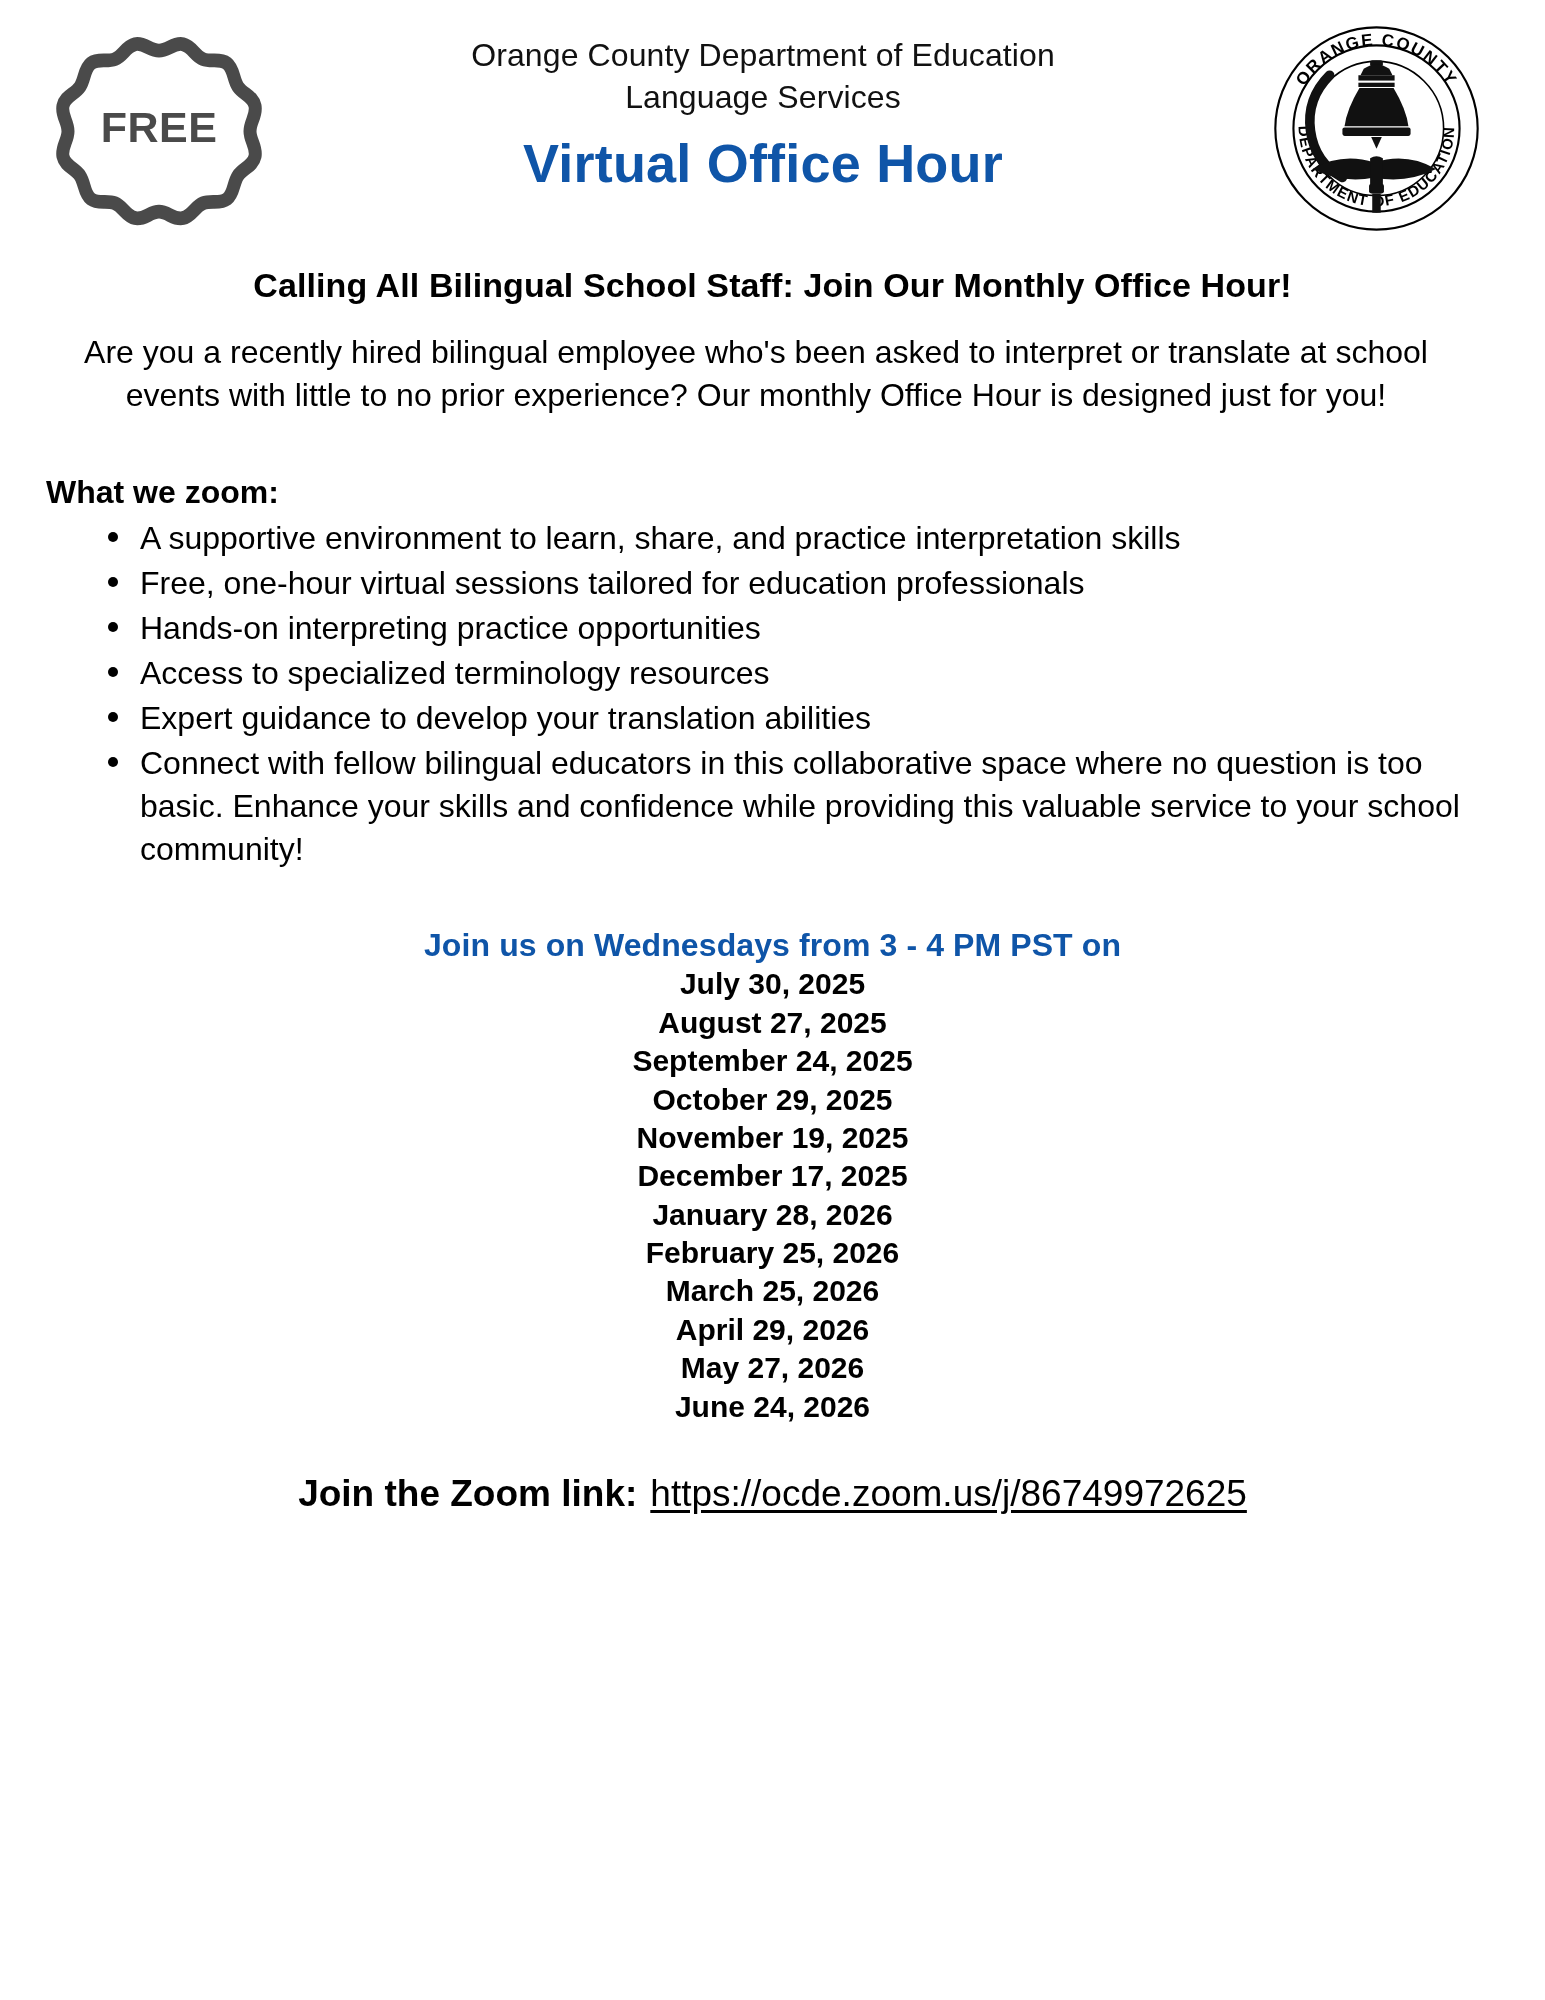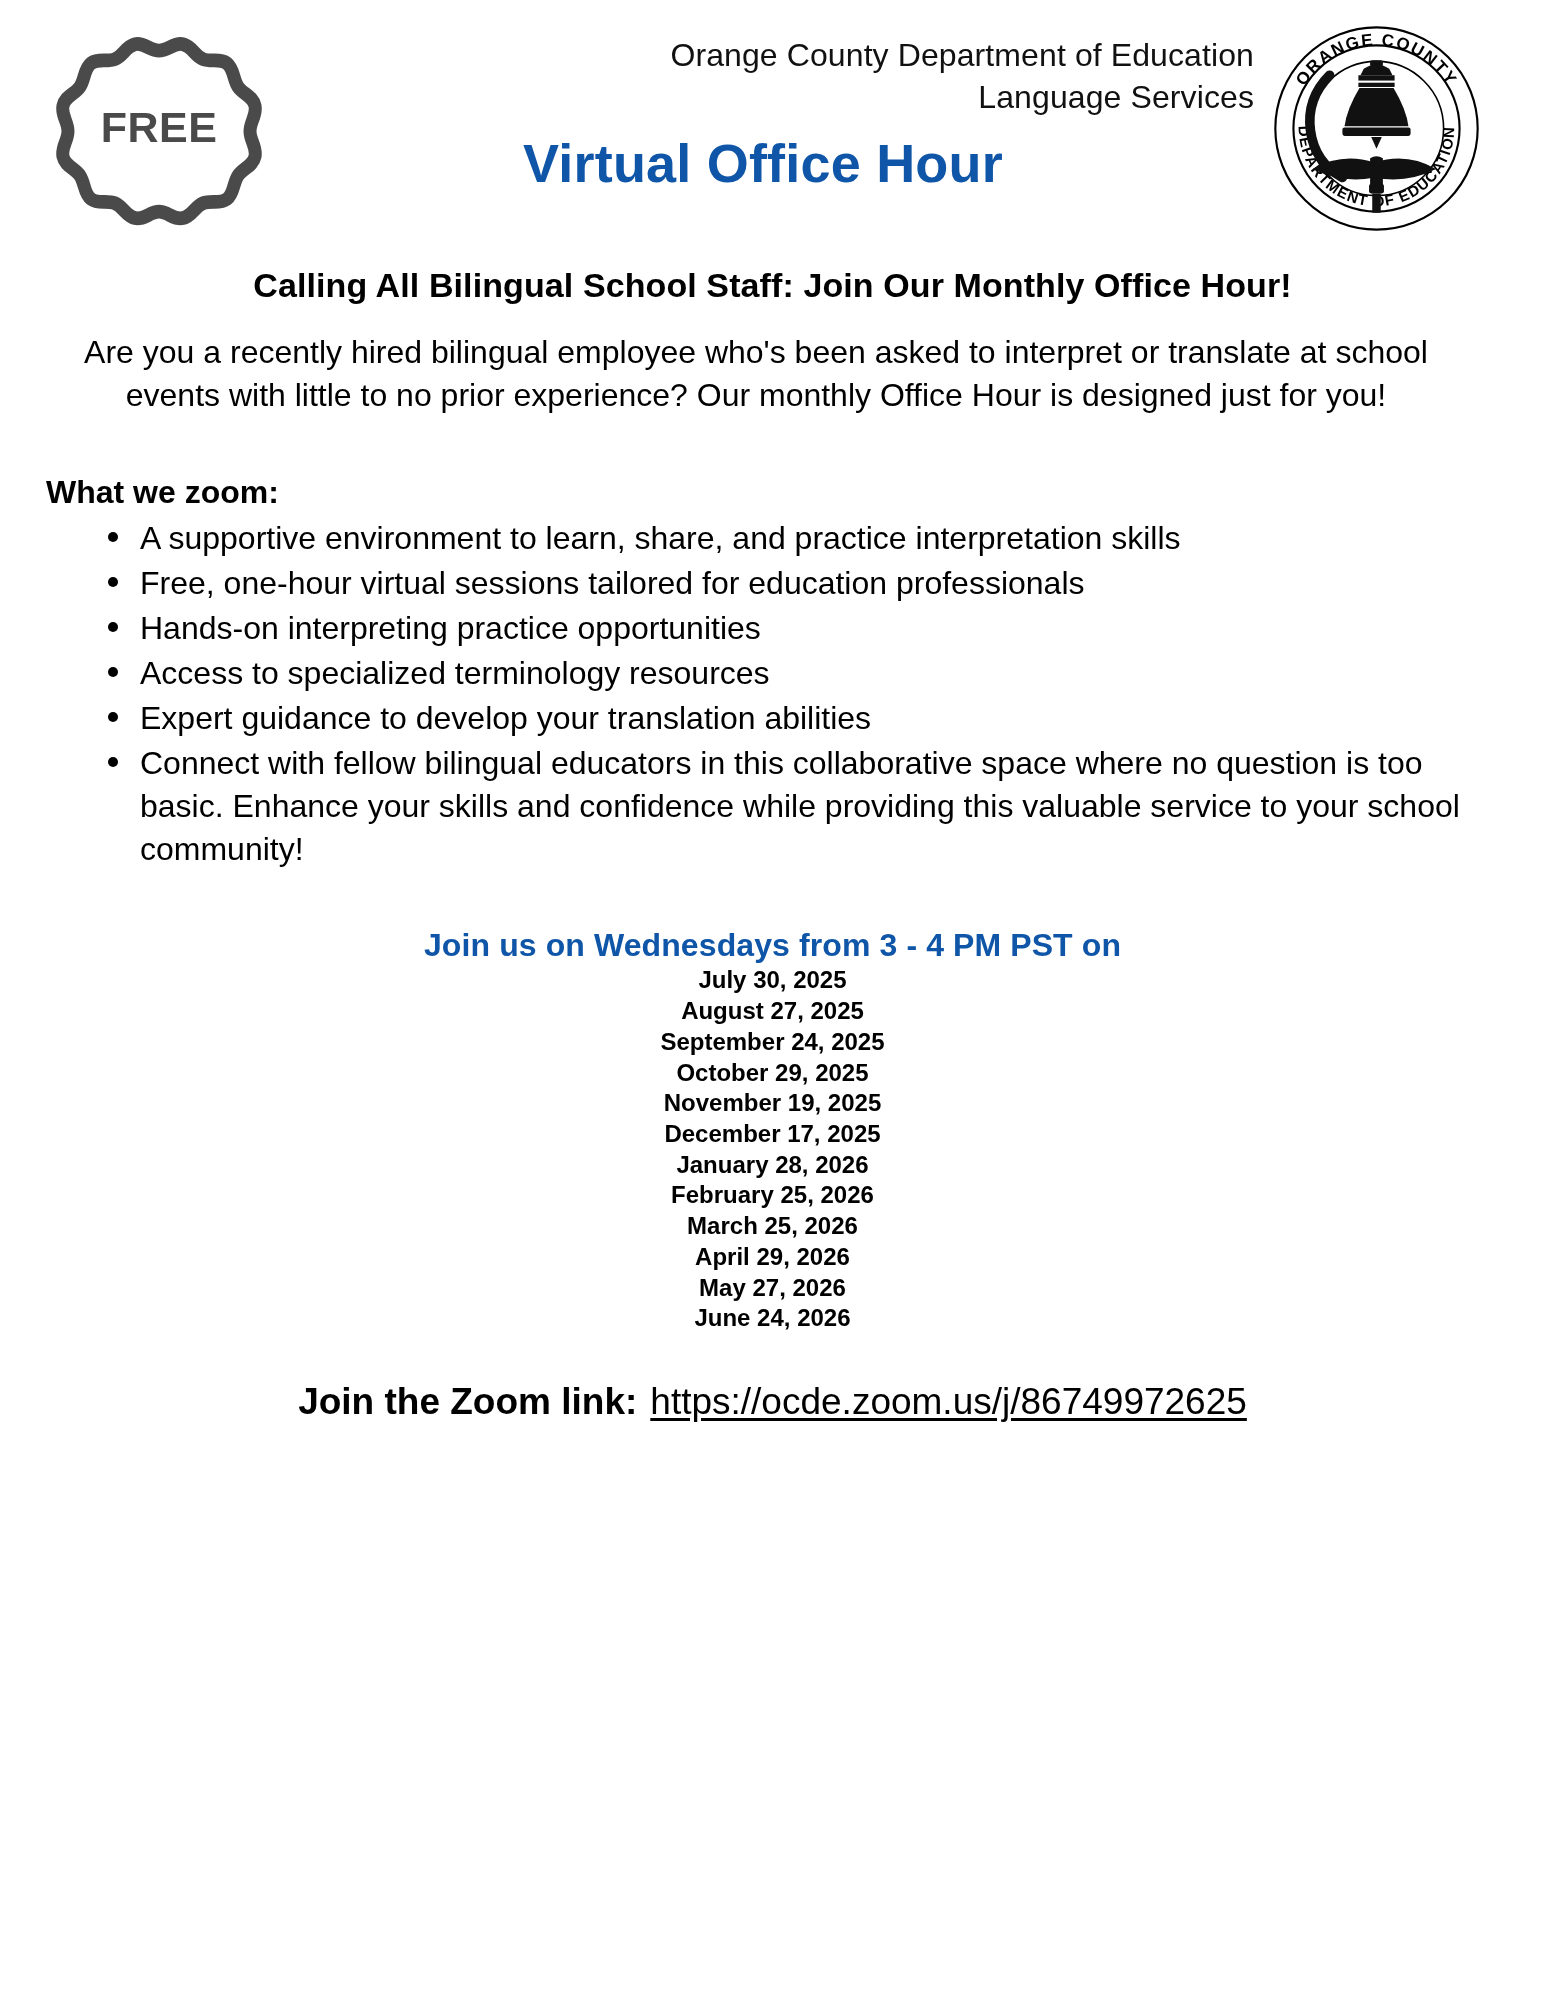--- a/index.html
+++ b/index.html
@@ -60,21 +60,20 @@
     top: 34px;
     width: 982px;
     text-align: center;
   }
   .org-line {
     font-size: 32px;
     line-height: 1.32;
     color: #111111;
     font-weight: normal;
     letter-spacing: 0.1px;
-    text-align: right;
   }
   .main-title {
     margin-top: 16px;
     font-size: 54px;
     font-weight: bold;
     color: #0F55A8;
     letter-spacing: 0.2px;
     line-height: 1.1;
   }
 
@@ -145,21 +144,21 @@
     text-align: center;
   }
   .schedule-header {
     font-size: 32px;
     font-weight: bold;
     color: #0F55A8;
     line-height: 1.25;
     letter-spacing: 0.1px;
   }
   .date-item {
-    font-size: 24px;
+    font-size: 30px;
     font-weight: bold;
     line-height: 1.28;
     color: #000;
   }
 
   
   .zoom-row {
     margin-top: 46px;
     text-align: center;
     font-size: 37px;

